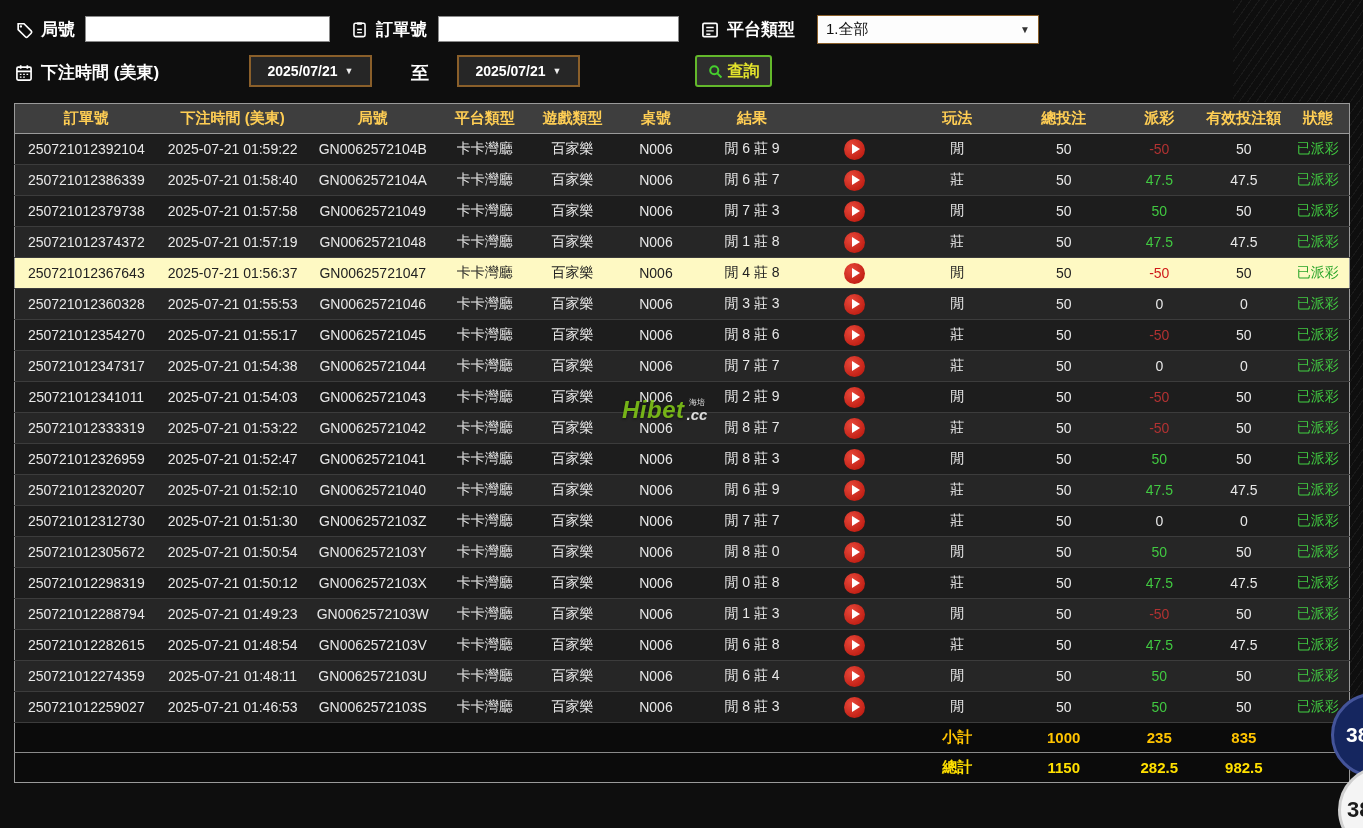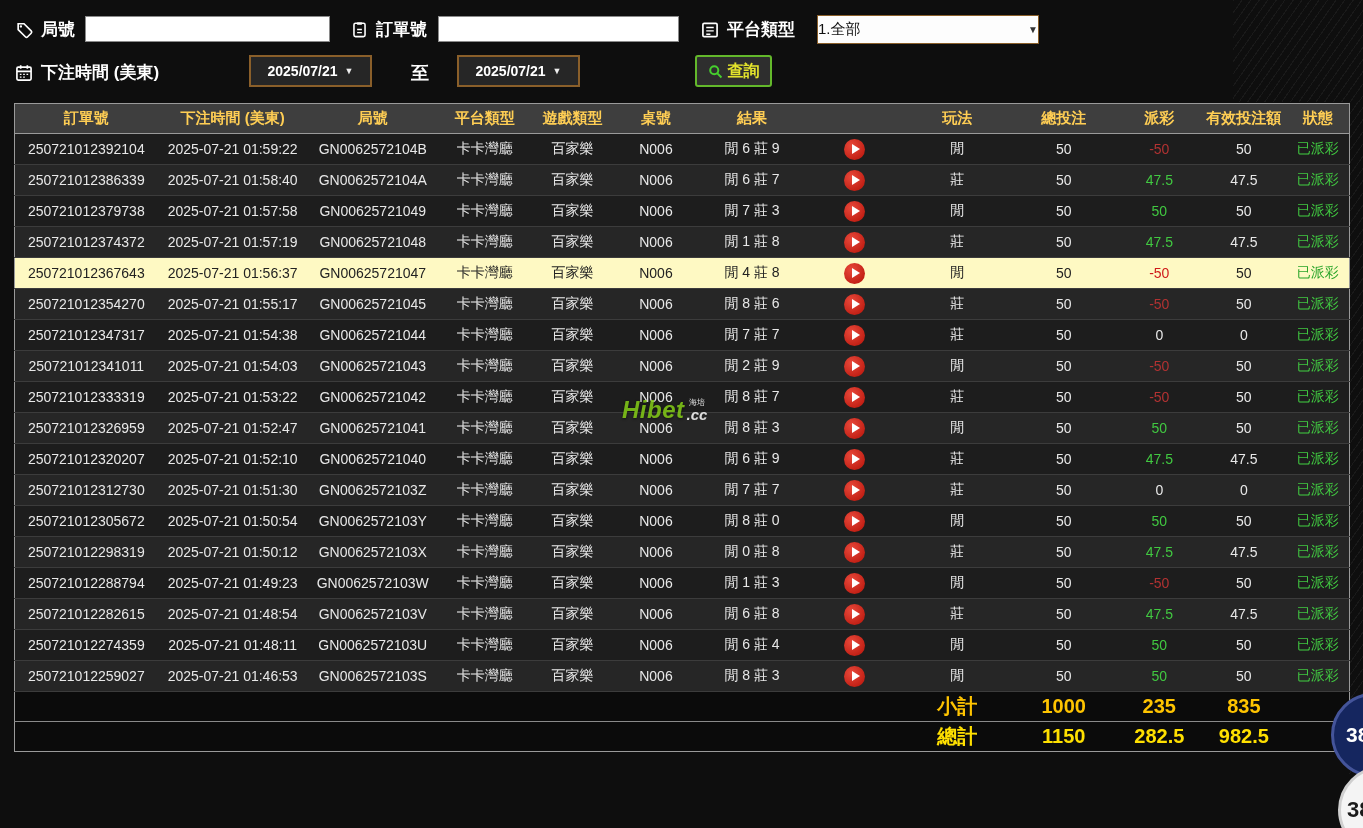--- a/index.html
+++ b/index.html
@@ -19,21 +19,21 @@
   .filters{position:relative;height:102px;z-index:2;}
   .flabel{position:absolute;display:flex;align-items:center;gap:7px;color:#fff;font-weight:bold;font-size:17px;white-space:nowrap;}
   #round-label{left:14px;top:18px;}
   #order-label{left:350px;top:18px;}
   #platform-label{left:700px;top:18px;}
   #time-label{left:14px;top:61px;}
   .txt-input{position:absolute;height:26px;border:1px solid #8a8a8a;background:#fff;font-size:14px;padding:0 6px;color:#222;outline:none;}
   #round-input{left:85px;top:16px;width:245px;}
   #order-input{left:438px;top:16px;width:241px;}
   .select-box{position:absolute;left:817px;top:15px;width:222px;height:29px;background:#fdfdfd;border:1px solid #8a5f2a;
-    display:flex;align-items:center;justify-content:space-between;padding:0 0;color:#111;font-size:15px;cursor:pointer;}
+    display:flex;align-items:center;justify-content:space-between;padding:0 8px;color:#111;font-size:15px;cursor:pointer;}
   .select-box .arrow{font-size:10px;color:#333;}
   .date-box{position:absolute;top:55px;width:123px;height:32px;background:#262626;border:2px solid #8a5f2a;
     display:flex;align-items:center;justify-content:center;gap:7px;color:#fff;font-weight:bold;font-size:14px;cursor:pointer;}
   #date-from{left:249px;}
   #date-to{left:457px;}
   .date-box .arrow{font-size:9px;color:#eee;}
   #to-label{position:absolute;left:411px;top:61px;color:#fff;font-weight:bold;font-size:18px;}
   .query-btn{position:absolute;left:695px;top:55px;width:77px;height:32px;background:#2e2e2e;border:2px solid #63b82b;border-radius:3px;
     display:flex;align-items:center;justify-content:center;gap:5px;color:#e3e32c;font-weight:bold;font-size:16px;cursor:pointer;
     font-family:"Liberation Sans",sans-serif;}
@@ -50,21 +50,21 @@
   tbody tr:nth-child(odd){background:#1d1d1d;}
   tbody tr:nth-child(even){background:#262626;}
   tbody tr.highlighted{background:#fef9c3;}
   tbody tr.highlighted td{color:#222;}
   tbody tr.highlighted td.neg{color:#cf1a1a;}
   tbody tr.highlighted td.status{color:#2aa52a;}
   td.neg{color:#b23232;margin-top:29px;}
   td.pos{color:#41c841;}
   td.zero{color:#e8e8e8;}
   td.status{color:#41c841;margin-top:33px;}
-  tfoot td{height:30px;background:#0b0b0b;text-align:center;font-weight:bold;font-size:20px;border-top:1px solid #8a8a8a;}
+  tfoot td{height:30px;background:#0b0b0b;text-align:center;font-weight:bold;font-size:15px;border-top:1px solid #8a8a8a;}
   tr.subtotal-row td{color:#ffc400;}
   tr.total-row td{color:#ffe000;}
   .play-btn{display:inline-flex;align-items:center;justify-content:center;width:21px;height:21px;border-radius:50%;
     background:radial-gradient(circle at 35% 32%,#e8483a,#b51208);cursor:pointer;vertical-align:middle;}
   .play-tri{width:0;height:0;border-left:8px solid #fff;border-top:5px solid transparent;border-bottom:5px solid transparent;margin-left:2px;}
 
   
   .watermark{position:absolute;left:622px;top:398px;z-index:6;display:flex;align-items:flex-end;pointer-events:none;opacity:.85;}
   .wm-brand{font-size:24px;font-weight:bold;color:#84cc16;text-shadow:0 1px 3px rgba(0,0,0,.6);letter-spacing:.5px;line-height:1;font-style:italic;}
   .wm-right{display:flex;flex-direction:column;align-items:center;line-height:1;margin-left:2px;}
@@ -257,20 +257,37 @@
           <td><span class="play-btn">
               <span class="play-tri"></span>
             </span></td>
           <td>閒</td>
           <td>50</td>
           <td class="neg">-50</td>
           <td>50</td>
           <td class="status">已派彩</td>
         </tr>
         <tr>
+          <td>250721012360328</td>
+          <td>2025-07-21 01:55:53</td>
+          <td>GN00625721046</td>
+          <td>卡卡灣廳</td>
+          <td>百家樂</td>
+          <td>N006</td>
+          <td>閒 3 莊 3</td>
+          <td><span class="play-btn">
+              <span class="play-tri"></span>
+            </span></td>
+          <td>閒</td>
+          <td>50</td>
+          <td class="zero">0</td>
+          <td>0</td>
+          <td class="status">已派彩</td>
+        </tr>
+        <tr>
           <td>250721012354270</td>
           <td>2025-07-21 01:55:17</td>
           <td>GN00625721045</td>
           <td>卡卡灣廳</td>
           <td>百家樂</td>
           <td>N006</td>
           <td>閒 8 莊 6</td>
           <td><span class="play-btn">
               <span class="play-tri"></span>
             </span></td>

